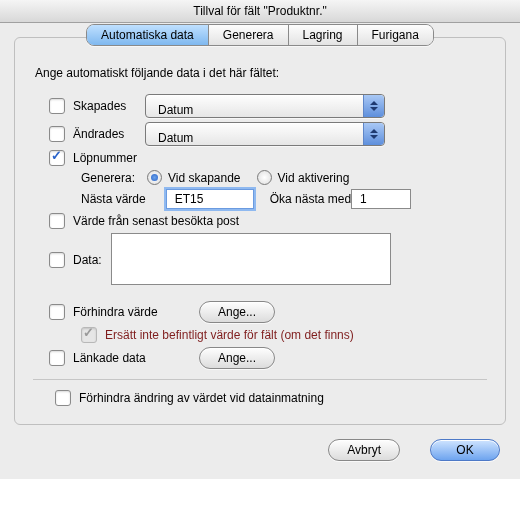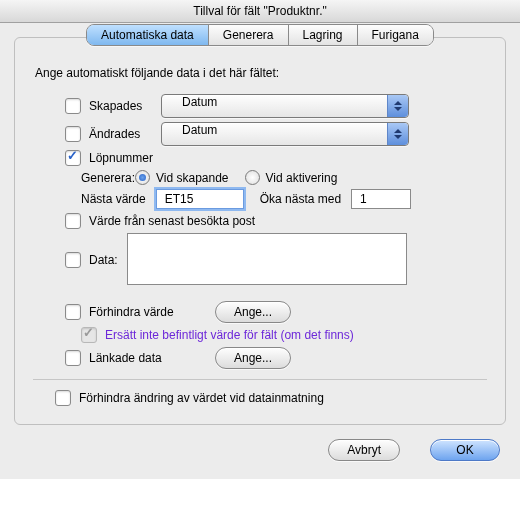--- a/index.html
+++ b/index.html
@@ -9,30 +9,30 @@
   .body{background:#ececec;padding:14px 14px 18px 14px}
   .panel{background:#ececec;border:1px solid #bfbfbf;border-radius:6px;padding:18px 18px 14px 18px;position:relative}
   .tabs{position:absolute;top:-14px;left:0;right:0;display:flex;justify-content:center}
   .tabstrip{display:flex;border:1px solid #8a8a8a;border-radius:8px;overflow:hidden;box-shadow:0 1px 0 rgba(255,255,255,.6)}
   .tab{padding:3px 14px;font-size:12px;border-right:1px solid #8a8a8a;
     background:linear-gradient(#fdfdfd,#e3e3e3);cursor:default}
   .tab:last-child{border-right:none}
   .tab.active{background:linear-gradient(#bfe0ff,#7fb8ef);color:#000}
   .intro{margin:10px 0 14px 2px}
   .row{display:flex;align-items:center;margin:4px 0}
-  .indent1{margin-left:32px}
+  .indent1{margin-left:16px}
   .indent2{margin-left:48px}
   .check{width:14px;height:14px;border:1px solid #8a8a8a;border-radius:3px;background:#fff;box-shadow:inset 0 1px 2px rgba(0,0,0,.15);margin-right:8px;position:relative;flex:0 0 auto}
   .check.on::after{content:"✓";position:absolute;top:-3px;left:1px;font-size:13px;font-weight:bold;color:#2a63c9}
   .check.dis{background:#e6e6e6;border-color:#b8b8b8}
   .check.dis::after{color:#9a9a9a}
   .lbl{white-space:nowrap}
-  .lbl.dis{color:#6d28d9}
+  .lbl.dis{color:#7f1d1d}
   .select{position:relative;height:22px;border:1px solid #7a7a7a;border-radius:4px;
-    background:linear-gradient(#fefefe,#e6e6e6);display:flex;align-items:flex-start;padding:0 26px 0 20px;
+    background:linear-gradient(#fefefe,#e6e6e6);display:flex;align-items:flex-end;padding:0 26px 0 12px;
     box-shadow:0 1px 0 rgba(255,255,255,.6), inset 0 1px 0 rgba(255,255,255,.8);flex:0 0 auto}
   .select .cap{position:absolute;right:0;top:0;bottom:0;width:20px;border-left:1px solid #5f86c8;
     border-top-right-radius:4px;border-bottom-right-radius:4px;
     background:linear-gradient(#a9c8f5,#5e8fdc);display:flex;flex-direction:column;align-items:center;justify-content:center}
   .select .cap::before{content:"";border-left:4px solid transparent;border-right:4px solid transparent;border-bottom:4px solid #203a70;margin-bottom:2px}
   .select .cap::after{content:"";border-left:4px solid transparent;border-right:4px solid transparent;border-top:4px solid #203a70}
   .radio{width:13px;height:13px;border:1px solid #7a7a7a;border-radius:50%;background:radial-gradient(#fff,#dcdcdc);margin-right:6px;position:relative;flex:0 0 auto}
   .radio.on::after{content:"";position:absolute;top:3px;left:3px;width:7px;height:7px;border-radius:50%;
     background:radial-gradient(#6aa2ea,#2a63c9)}
   input.txt{height:20px;border:1px solid #8a8a8a;background:#fff;font:inherit;padding:0 8px;box-sizing:border-box}
@@ -84,33 +84,33 @@
           <span class="cap"></span>
         </div>
       </div>
 
       <div class="row indent1">
         <span class="check on"></span>
         <span class="lbl">Löpnummer</span>
       </div>
 
       <div class="row indent2">
-        <span class="lbl" style="margin-right:0">Generera:</span>
+        <span class="lbl" style="margin-right:12px">Generera:</span>
         <span class="radio on"></span>
         <span class="lbl">Vid skapande</span>
         <span class="gap16"></span>
         <span class="radio"></span>
         <span class="lbl">Vid aktivering</span>
       </div>
 
       <div class="row indent2">
-        <span class="lbl" style="margin-right:10px">Nästa värde</span>
+        <span class="lbl" style="margin-right:20px">Nästa värde</span>
         <input class="txt focus" style="width: 88px;" value="ET15">
         <span class="gap16"></span>
-        <span class="lbl" style="margin-right:10px">Öka nästa med</span>
+        <span class="lbl" style="">Öka nästa med</span>
         <input class="txt" style="width: 60px;" value="1">
       </div>
 
       <div class="row indent1">
         <span class="check"></span>
         <span class="lbl">Värde från senast besökta post</span>
       </div>
 
       <div class="row indent1" style="align-items:center">
         <span class="check" style="margin-top:2px"></span>

